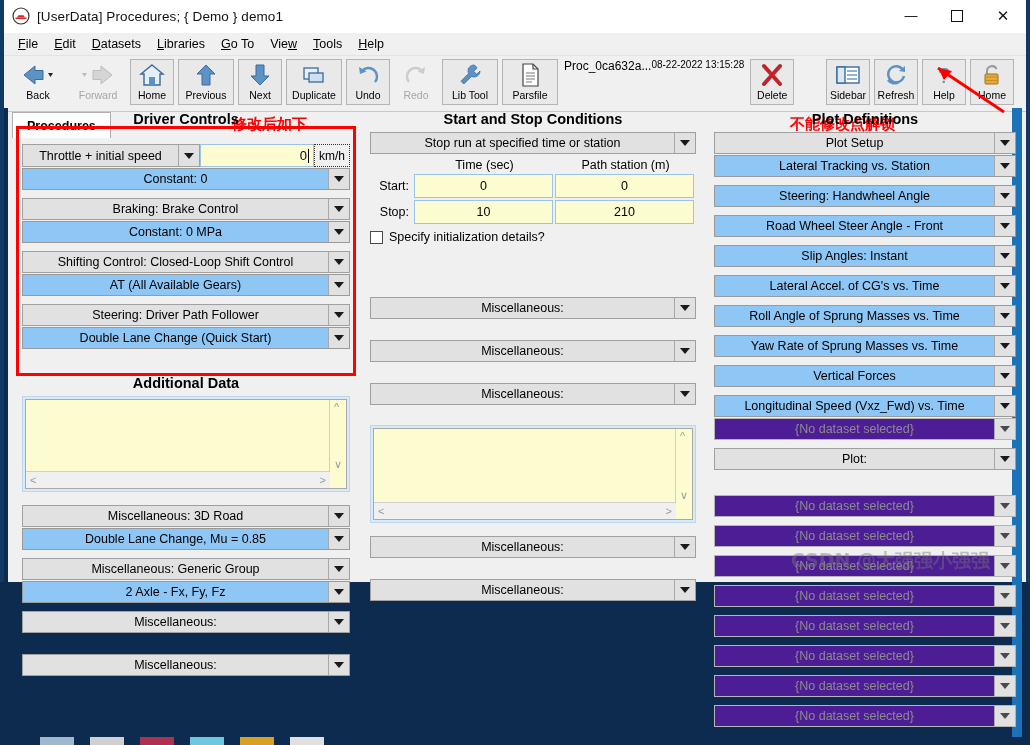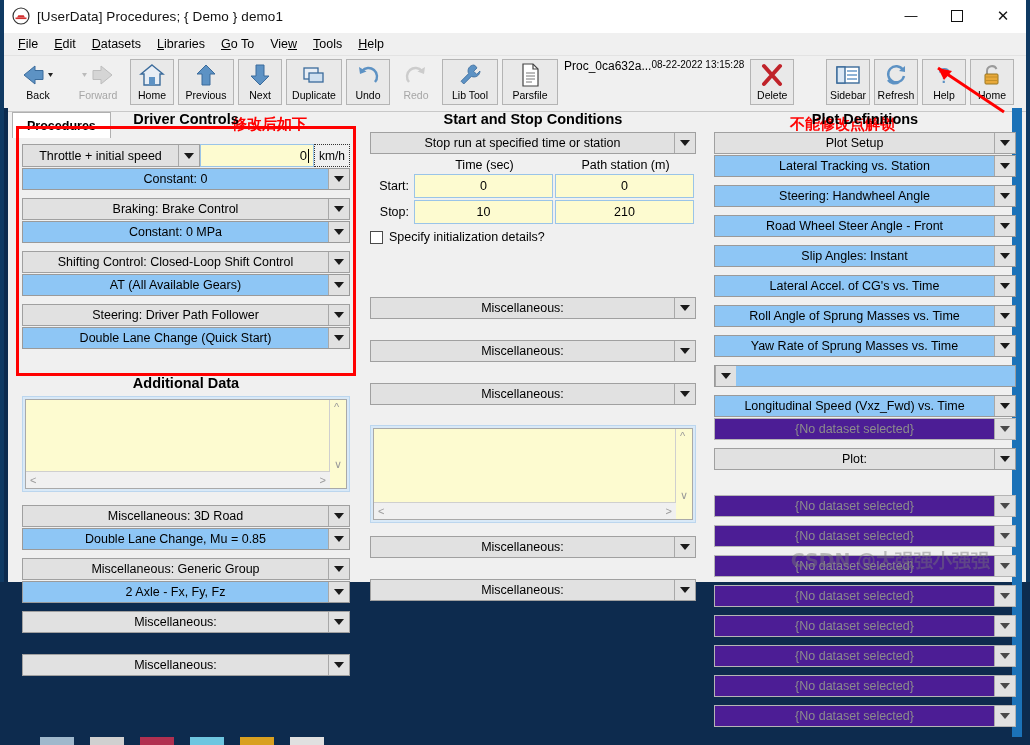--- a/index.html
+++ b/index.html
@@ -676,20 +676,21 @@
         </div>
         <div class="gapS"></div>
         <div class="combo sel">
           <span class="txt">Yaw Rate of Sprung Masses vs. Time</span>
           <span class="arw">
               <i></i>
             </span>
         </div>
         <div class="gapS"></div>
         <div class="combo sel">
+          <span class="txt">Vertical Forces</span>
           <span class="arw">
               <i></i>
             </span>
         </div>
         <div class="gapS"></div>
         <div class="combo sel">
           <span class="txt">Longitudinal Speed (Vxz_Fwd) vs. Time</span>
           <span class="arw">
               <i></i>
             </span>

